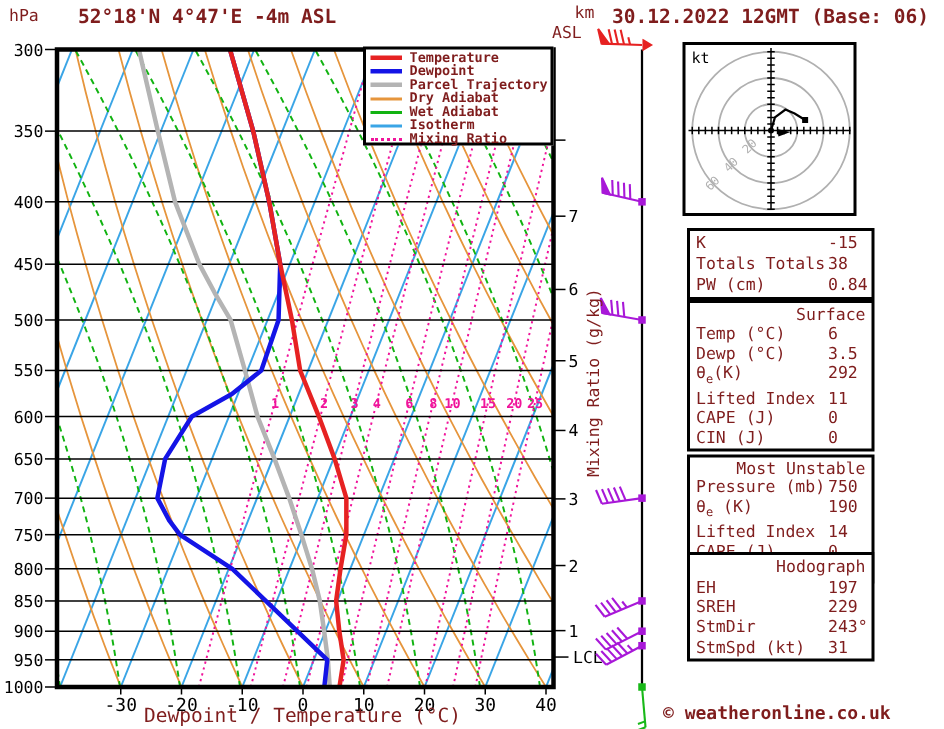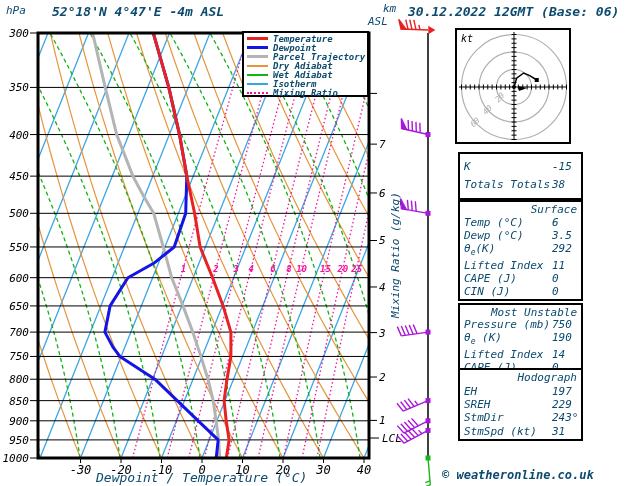--- a/index.html
+++ b/index.html
@@ -1,17 +1,17 @@
 <!DOCTYPE html>
 <html><head>
 <meta charset="utf-8">
 <style>
   html,body{margin:0;padding:0;background:#fff;}
   #app{position:relative;width:629px;height:486px;background:#fff;overflow:hidden;
-       font-family:"DejaVu Sans Mono",monospace;color:#0c4a6e;font-style:italic;}
+       font-family:"DejaVu Sans Mono",monospace;color:#7f1d1d;}
   .abs{position:absolute;}
   .hdr{font-weight:bold;font-size:13px;letter-spacing:0px;white-space:pre;}
   .small{font-size:11px;}
   #legend{border:2px solid #000;background:#fff;padding:1px 3px 1px 3px;}
   .lg-row{display:flex;align-items:center;height:9px;}
   .lg-swatch{width:21px;flex:0 0 21px;margin-right:5px;}
   .lg-label{font-size:9px;font-weight:bold;white-space:nowrap;}
   .panel{border:2px solid #000;background:#fff;display:flex;flex-direction:column;
          justify-content:space-evenly;padding:0 4px;box-sizing:border-box;}
   .p-title{text-align:right;font-size:11px;}
@@ -400,20 +400,24 @@
   <div id="panels">
       <div class="panel abs" style="left: 458px; top: 152px; width: 125px; height: 48px;">
         <div class="p-row">
           <span class="p-label">K</span>
           <span class="p-value">-15</span>
         </div>
         <div class="p-row">
           <span class="p-label">Totals Totals</span>
           <span class="p-value">38</span>
         </div>
+        <div class="p-row">
+          <span class="p-label">PW (cm)</span>
+          <span class="p-value">0.84</span>
+        </div>
       </div>
       <div class="panel abs" style="left: 458px; top: 200px; width: 125px; height: 101px;">
         <div class="p-title">Surface</div>
         <div class="p-row">
           <span class="p-label">Temp (°C)</span>
           <span class="p-value">6</span>
         </div>
         <div class="p-row">
           <span class="p-label">Dewp (°C)</span>
           <span class="p-value">3.5</span>

